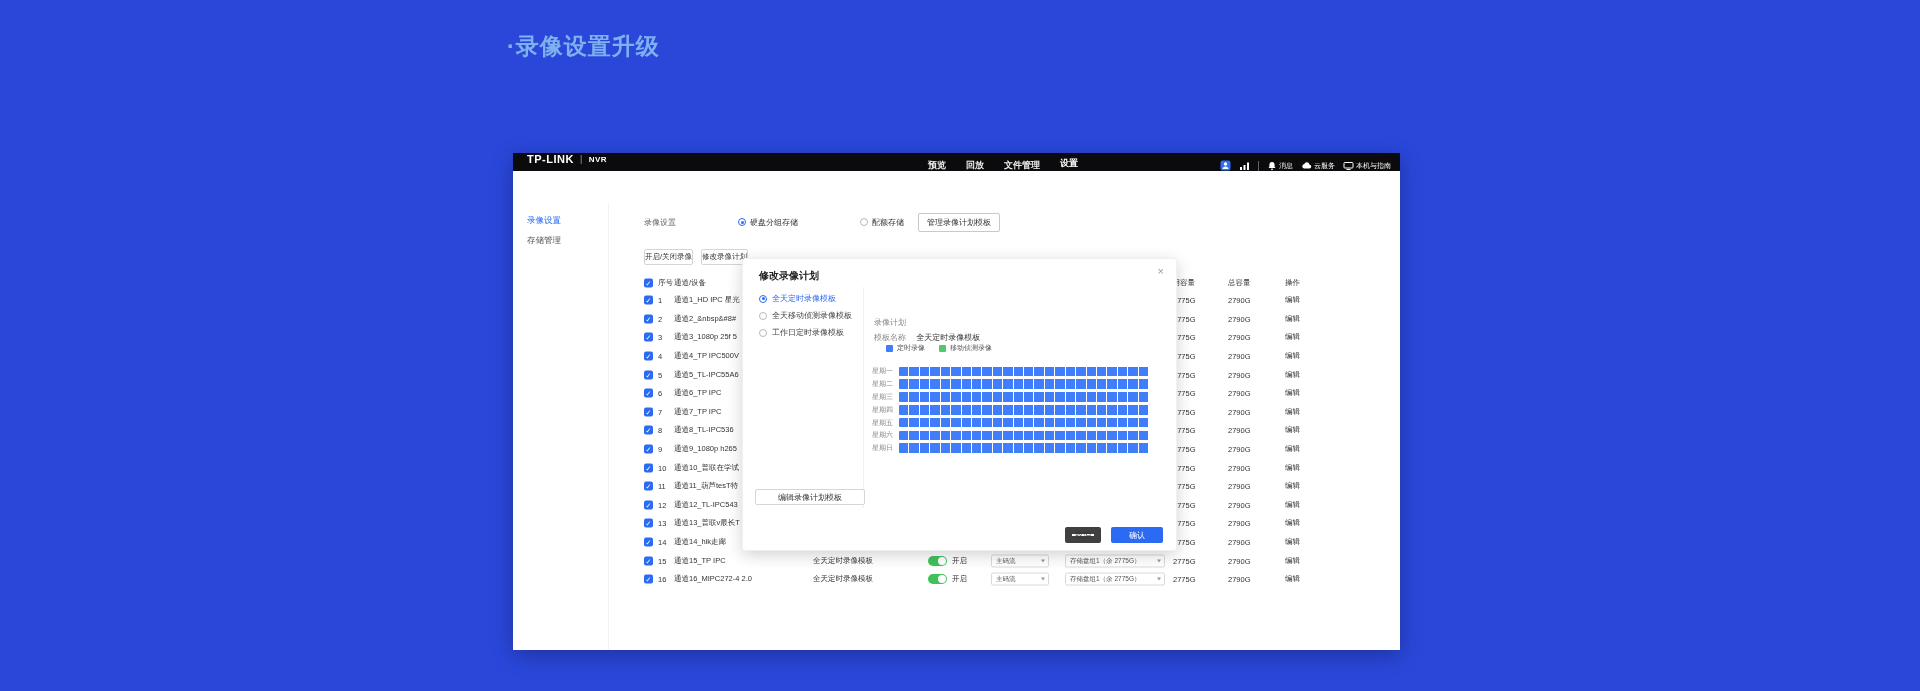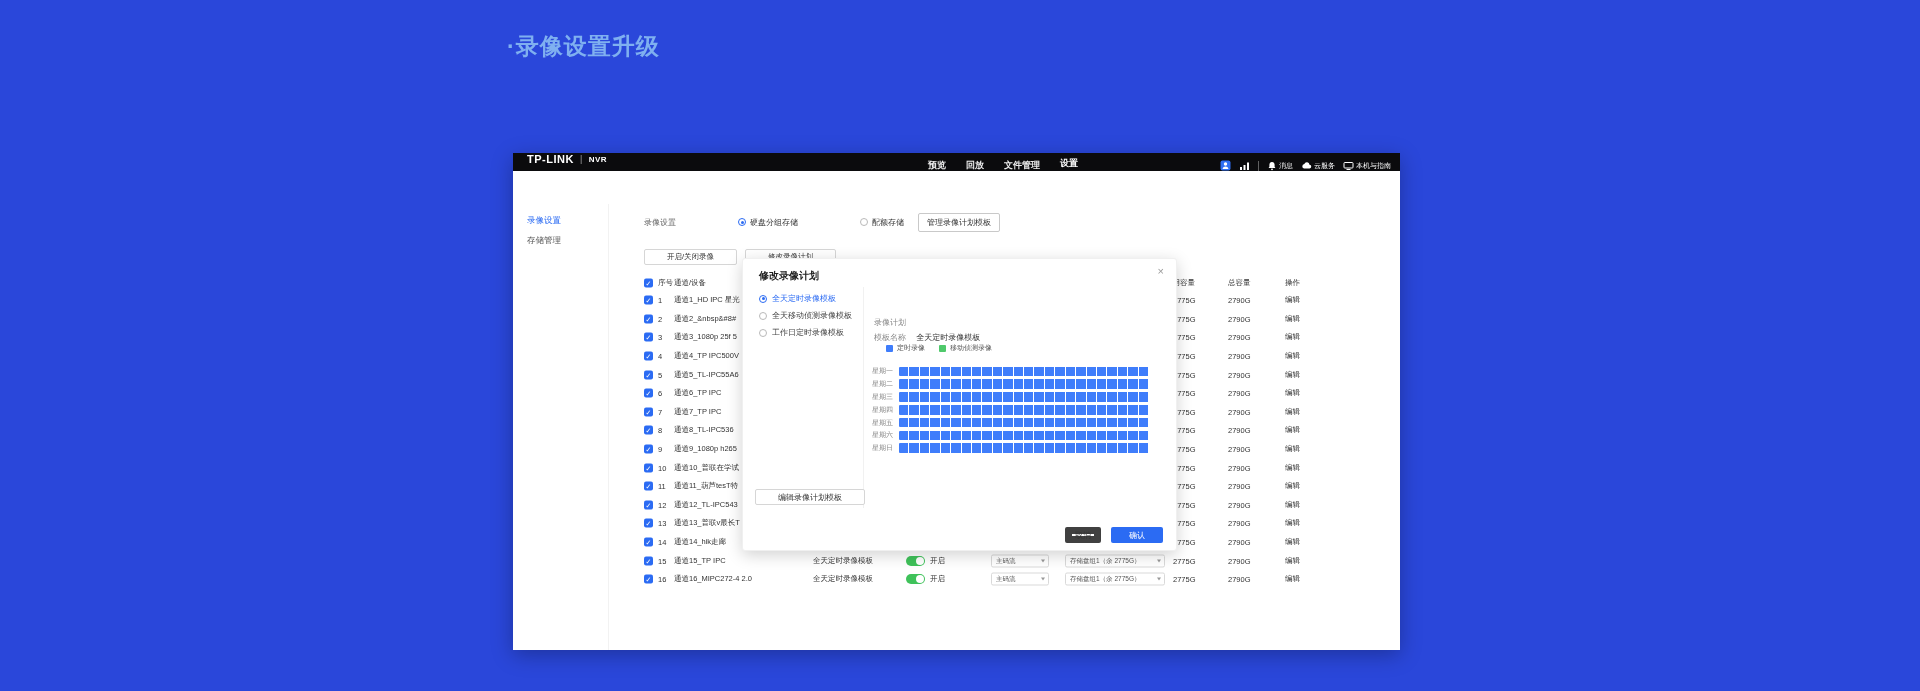--- a/index.html
+++ b/index.html
@@ -48,35 +48,35 @@
   
   .settings-row { position:absolute; left:131px; top:60px; height:18px; display:flex; align-items:center; gap:14px; font-size:8px; }
   .settings-label { color:#666; }
   .radio-item { display:flex; align-items:center; gap:4px; color:#333;padding-left:48px; }
   .radio { width:8px; height:8px; border:1px solid #b9b9b9; border-radius:50%; position:relative; background:#fff; }
   .radio.on { border-color:#2B6BF3; }
   .radio.on::after { content:""; position:absolute; inset:1.5px; border-radius:50%; background:#2B6BF3; }
   .manage-btn { border:1px solid #c9c9c9; border-radius:2px; background:#fff; padding:3px 8px; font-size:8px; color:#333; }
   
   .toolbar { position:absolute; left:131px; top:96px; display:flex; gap:8px; }
-  .tbtn { border:1px solid #d6d6d6; border-radius:2px; background:#fff; padding:2px 22px; font-size:7.5px; color:#333; }
+  .tbtn { border:1px solid #d6d6d6; border-radius:2px; background:#fff; padding:2px 0; font-size:7.5px; color:#333; }
   
   .rec-table { position:absolute; left:0; top:122px; right:0; }
   .thead { position:relative; height:16px; }
   .thead > span { color:#999; }
   .trow { position:relative; height:18.6px; }
   .thead > span, .trow > span {
     position:absolute; top:50%; transform:translateY(-50%);
     font-size:7.5px; color:#333; white-space:nowrap;
   }
   .c-cb     { left:131px; }
   .c-seq    { left:145px; }
   .c-channel{ left:161px; width:114px; overflow:hidden; }
   .c-plan   { left:300px; width:108px; overflow:hidden; }
-  .c-status { left:393px; display:flex; align-items:flex-start; gap:5px; }
+  .c-status { left:415px; display:flex; align-items:flex-start; gap:5px; }
   .c-stream { left:478px; width:58px; }
   .c-storage{ left:552px; width:100px; }
   .c-avail  { left:660px; width:40px; }
   .h-avail  { left:652px; width:40px; }
   .c-total  { left:715px; width:40px; }
   .c-op     { left:772px; }
   .cb { display:inline-block; width:9px; height:9px; background:#2B6BF3; border-radius:2px; color:#fff; font-size:7px; line-height:9px; text-align:center; }
   .cb::after { content:"✓"; }
   .toggle { display:inline-block; width:19px; height:10px; border-radius:5px; background:#3FC25A; position:relative; }
   .toggle::after { content:""; position:absolute; right:1px; top:1px; width:8px; height:8px; border-radius:50%; background:#fff; }

